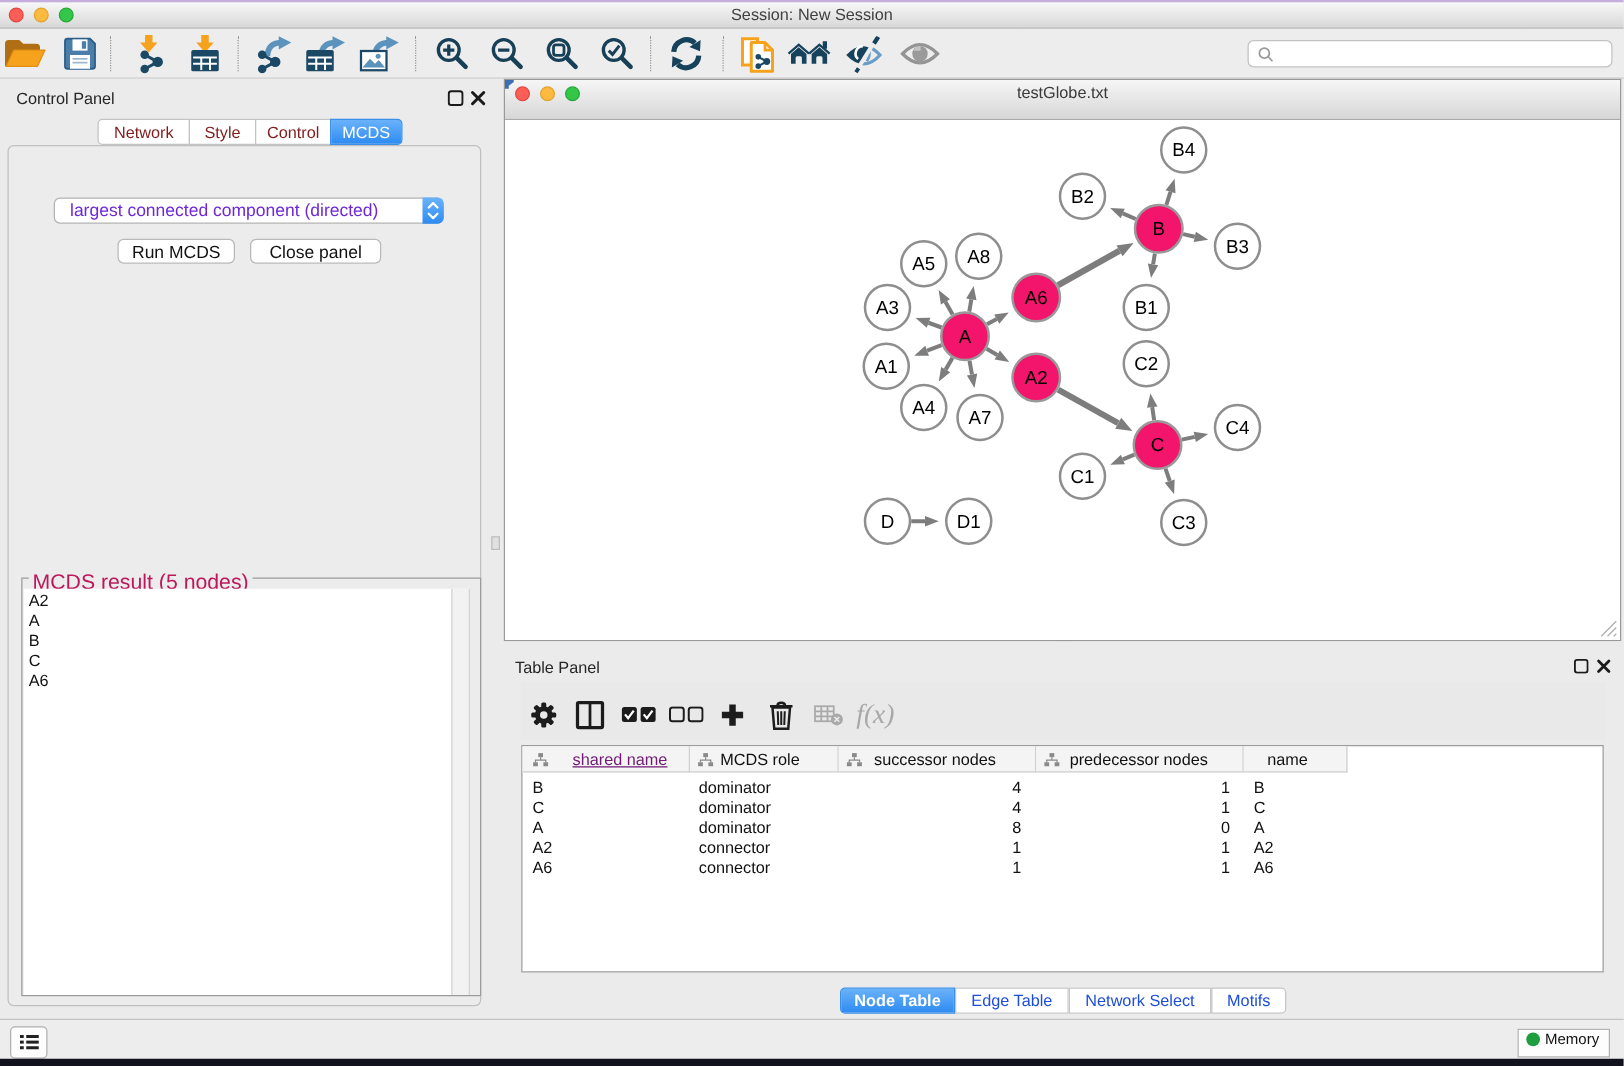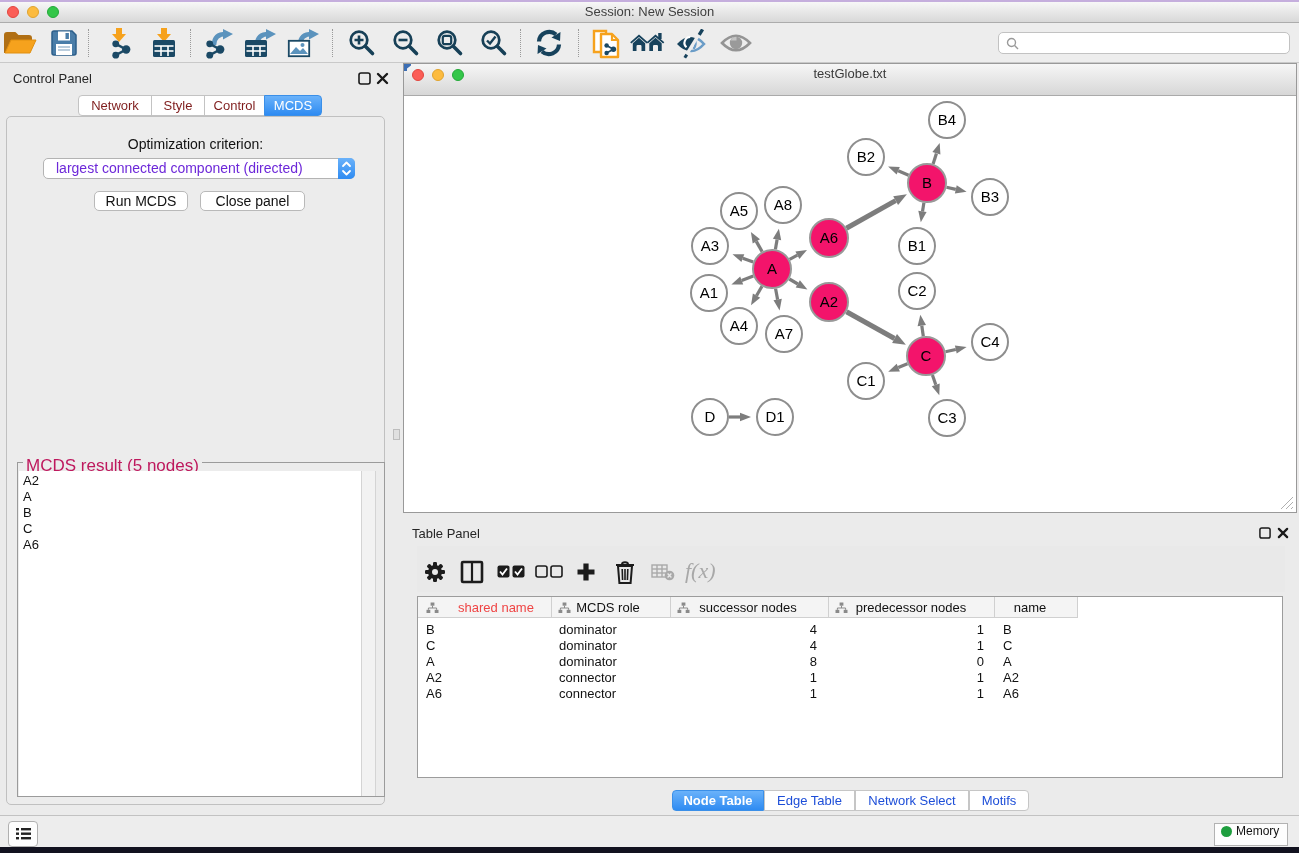--- a/index.html
+++ b/index.html
@@ -241,21 +241,20 @@
   <svg class="abs" style="left:376px;top:9px" width="13" height="13" viewBox="0 0 13 13">
       <path d="M2 2 L11 11 M11 2 L2 11" stroke="#1a1a1a" stroke-width="2.4" stroke-linecap="round"></path>
     </svg>
   <div class="abs tabrow" style="left:0;top:32px;width:391px;height:21px;">
     <div class="tab" style="left:78px;width:74px;border-radius:4px 0 0 4px;">Network</div>
     <div class="tab" style="left:151px;width:54px;">Style</div>
     <div class="tab" style="left:204px;width:61px;">Control</div>
     <div class="tab sel" style="left:264px;width:58px;border-radius:0 4px 4px 0;">MCDS</div>
   </div>
   <div class="abs" id="cpcontent"></div>
-  <div class="abs" style="left:0;top:73px;width:391px;height:16px;text-align:center;font-size:14px;color:#111;">Optimization criterion:</div>
   <div class="abs" id="dropdown">
     <div style="padding-left:12px;line-height:19px;">largest connected component (directed)</div>
     <div class="stepper">
       <svg width="17" height="21" viewBox="0 0 17 21">
           <path d="M5 8 L8.5 4.5 L12 8" fill="none" stroke="#fff" stroke-width="1.8" stroke-linejoin="round" stroke-linecap="round"></path>
           <path d="M5 13 L8.5 16.5 L12 13" fill="none" stroke="#fff" stroke-width="1.8" stroke-linejoin="round" stroke-linecap="round"></path>
         </svg>
     </div>
   </div>
   <div class="abs macbtn" style="left:94px;top:128px;width:94px;height:20px;line-height:18px;">Run MCDS</div>
@@ -453,21 +452,21 @@
 <rect x="0.5" y="7.8" width="3.8" height="3.2" fill="#8a8a8a"></rect>
 <rect x="8.7" y="7.8" width="3.8" height="3.2" fill="#8a8a8a"></rect>
 <path d="M6.5 3.7 L6.5 6 M2.4 7.8 L2.4 6 L10.6 6 L10.6 7.8" fill="none" stroke="#8a8a8a" stroke-width="1"></path>
 </svg>
       <svg class="abs" style="left:417px;top:5px;" width="13" height="12" viewBox="0 0 13 12">
 <rect x="4.6" y="0.5" width="3.8" height="3.2" fill="#8a8a8a"></rect>
 <rect x="0.5" y="7.8" width="3.8" height="3.2" fill="#8a8a8a"></rect>
 <rect x="8.7" y="7.8" width="3.8" height="3.2" fill="#8a8a8a"></rect>
 <path d="M6.5 3.7 L6.5 6 M2.4 7.8 L2.4 6 L10.6 6 L10.6 7.8" fill="none" stroke="#8a8a8a" stroke-width="1"></path>
 </svg>
-      <div class="abs" style="top:3px;left:-2px;width:160px;text-align:center;font-size:13px;color:#ef4444;">shared name</div>
+      <div class="abs" style="top:3px;left:-2px;width:160px;text-align:center;font-size:13px;color:#701a75;text-decoration:underline;">shared name</div>
       <div class="abs" style="top:3px;left:110px;width:160px;text-align:center;font-size:13px;color:#111;">MCDS role</div>
       <div class="abs" style="top:3px;left:250px;width:160px;text-align:center;font-size:13px;color:#111;">successor nodes</div>
       <div class="abs" style="top:3px;left:413px;width:160px;text-align:center;font-size:13px;color:#111;">predecessor nodes</div>
       <div class="abs" style="top:3px;left:532px;width:160px;text-align:center;font-size:13px;color:#111;">name</div>
       <div class="trow" style="left:8px;top:25px;">B</div>
 <div class="trow" style="left:141px;top:25px;">dominator</div>
 <div class="trow" style="left:339px;top:25px;width:60px;text-align:right;">4</div>
 <div class="trow" style="left:506px;top:25px;width:60px;text-align:right;">1</div>
 <div class="trow" style="left:585px;top:25px;">B</div>
       <div class="trow" style="left:8px;top:41px;">C</div>

